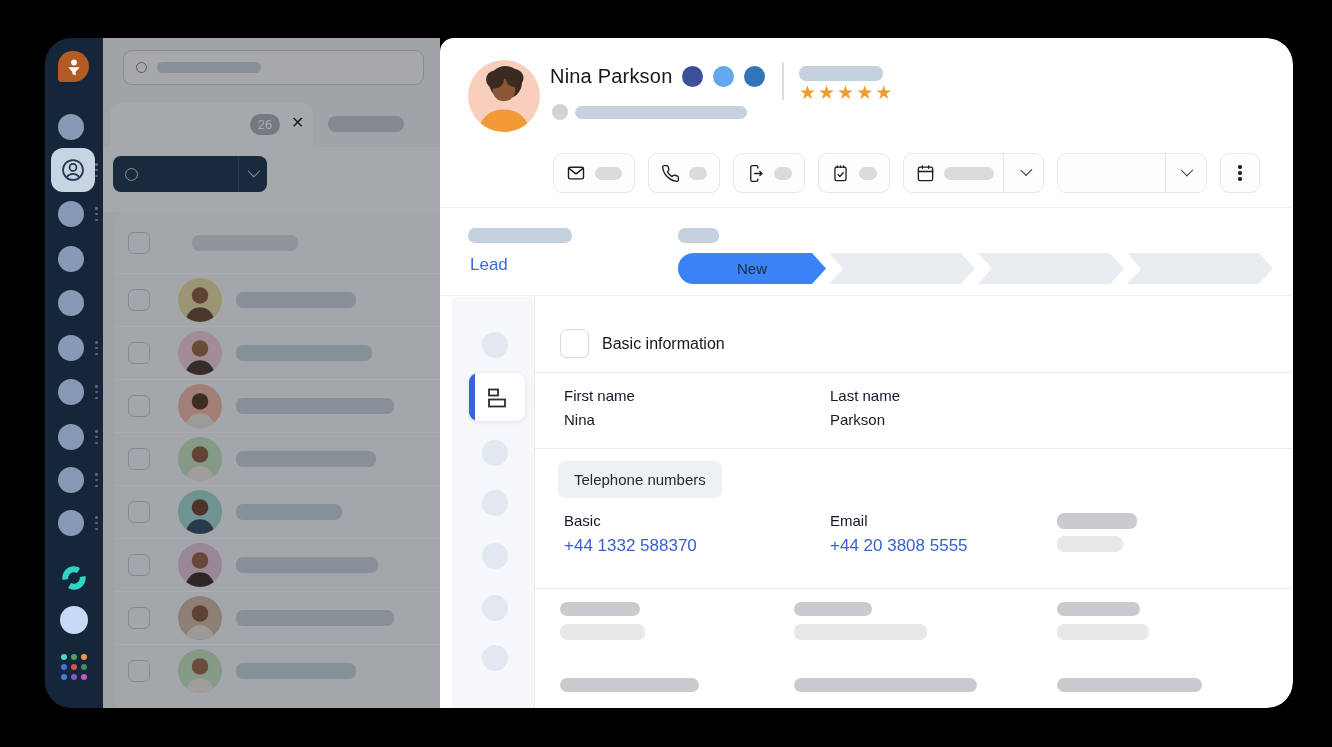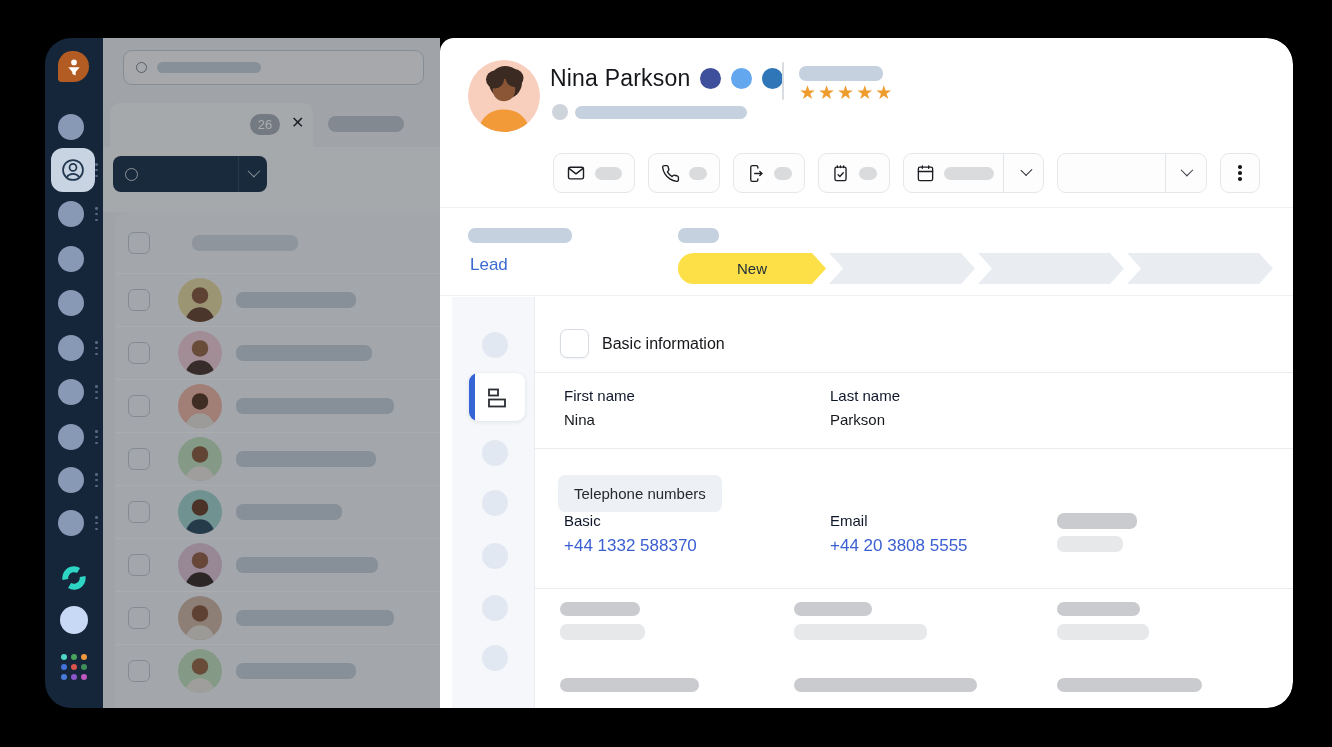--- a/index.html
+++ b/index.html
@@ -42,58 +42,58 @@
   .cbx { width:22px; height:22px; border:1.6px solid #c6cbd2; border-radius:6px; margin-left:13px; flex:none; background:transparent; }
   .avatar { width:44px; height:44px; border-radius:50%; margin-left:28px; flex:none; overflow:hidden; display:flex; align-items:flex-end; justify-content:center; }
   .lrow .skel { height:16px; margin-left:14px; }
   .lrow.header .skel { margin-left:42px; width:106px; background:#d5dbe2; }
 
   
   .detail { position:absolute; left:395px; top:0; width:853px; height:100%; background:#fff; border-radius:14px 26px 26px 0; }
   .dheader { position:absolute; left:0; top:0; width:100%; height:170px; border-bottom:1px solid #eef0f2; }
   .big-avatar { position:absolute; left:28px; top:22px; width:72px; height:72px; border-radius:50%; background:#f8cfbd; overflow:hidden; }
   .name-row { position:absolute; left:110px; top:27px; display:flex; align-items:center; gap:10px; }
-  .cname { font-size:23px; color:#15171a; font-weight:500; letter-spacing:.2px; }
+  .cname { font-size:20px; color:#15171a; font-weight:500; letter-spacing:.2px; }
   .cdot { width:21px; height:21px; border-radius:50%; }
   .vdiv { position:absolute; left:342px; top:24px; width:2px; height:38px; background:#d9dde2; border-radius:2px; }
   .hskel { position:absolute; background:#c5d1de; border-radius:7px; }
   .stars { position:absolute; left:359px; top:45px; font-size:19px; color:#ef9c2f; letter-spacing:2px; line-height:1; }
   .subrow { position:absolute; left:112px; top:66px; display:flex; align-items:center; gap:7px; }
   .subrow .dotph { width:16px; height:16px; border-radius:50%; background:#cfd4da; }
   .subrow .skel2 { width:172px; height:13px; background:#c5d1de; border-radius:7px; }
   .btnrow { position:absolute; left:113px; top:115px; display:flex; gap:13px; }
   .abtn { height:40px; background:#fdfdfe; border:1px solid #e4e7ea; border-radius:9px; display:flex; align-items:center; padding:0 12px; gap:9px; position:relative; }
   .abtn svg { flex:none; }
   .pill { height:13px; background:#d9dbdd; border-radius:7px; }
   .split-div { width:1px; height:100%; background:#e4e7ea; }
   .kebab { width:4px; height:16px; display:flex; flex-direction:column; justify-content:space-between; margin:0 6px; }
   .kebab i { width:3.6px; height:3.6px; border-radius:50%; background:#1a1c1f; }
 
   .pipeline { position:absolute; left:0; top:171px; width:100%; height:87px; border-bottom:1px solid #eef0f2; }
   .lead { position:absolute; left:30px; top:46px; font-size:17px; color:#3a6ad2; font-weight:500; }
   .stages { position:absolute; left:238px; top:44px; display:flex; gap:3px; }
   .stage { width:146px; height:31px; background:#e9edf2; display:flex; align-items:center; justify-content:center; font-size:15px; color:#1f2c39;
            clip-path:polygon(0 0, calc(100% - 14px) 0, 100% 50%, calc(100% - 14px) 100%, 0 100%, 14px 50%); }
-  .stage.first { clip-path:polygon(0 0, calc(100% - 14px) 0, 100% 50%, calc(100% - 14px) 100%, 0 100%); border-radius:16px 0 0 16px; background:#fde047; font-weight:500; width:148px; }
+  .stage.first { clip-path:polygon(0 0, calc(100% - 14px) 0, 100% 50%, calc(100% - 14px) 100%, 0 100%); border-radius:16px 0 0 16px; background:#3b82f6; font-weight:500; width:148px; }
 
   .dbody { position:absolute; left:0; top:259px; width:100%; height:411px; display:flex;padding-left:12px; }
   .rail { position:relative; width:83px; height:100%; background:#f5f7fa; border-right:1px solid #ececee; flex:none; }
   .rail .rdot { position:absolute; left:30px; width:26px; height:26px; border-radius:50%; background:#e2e8f1; }
   .rail-active { position:absolute; left:17px; top:76px; width:56px; height:48px; background:#fff; border-radius:9px; box-shadow:0 1px 4px rgba(20,30,50,.10); display:flex; align-items:center; justify-content:center; overflow:hidden; }
   .rail-active .bar { position:absolute; left:0; top:0; width:6px; height:100%; background:#3464d6; border-radius:3px 0 0 3px; }
   .dcontent { position:relative; flex:1; height:100%; }
   .sec-head { position:absolute; left:25px; top:32px; display:flex; align-items:center; gap:13px; }
   .sec-box { width:29px; height:29px; border:1px solid #d7dbe2; border-radius:7px; background:#fff; box-shadow:0 1px 2px rgba(20,30,50,.06); }
   .sec-title { font-size:16px; color:#15171a; font-weight:500; }
   .hline { position:absolute; left:0; width:100%; height:1px; background:#ececee; }
   .fcol { position:absolute; }
   .flabel { font-size:15px; color:#0f172a; margin-bottom:7px; }
   .fvalue { font-size:15px; color:#17191c; }
   .fvalue.link { color:#3a5fd1; font-size:17px; }
-  .telpill { position:absolute; left:23px; top:164px; background:#edf0f4; border-radius:7px; padding:10px 16px; font-size:15px; color:#26292e;margin-top:14px; }
+  .telpill { position:absolute; left:23px; top:164px; background:#edf0f4; border-radius:7px; padding:10px 16px; font-size:15px; color:#26292e; }
   .gskel { position:absolute; border-radius:7px; }
   .g-dark { background:#c9cbce; }
   .g-light { background:#e7e8ea; }
 </style>
 </head>
 <body>
 
 <div class="window">
 
   <aside class="sidebar">

